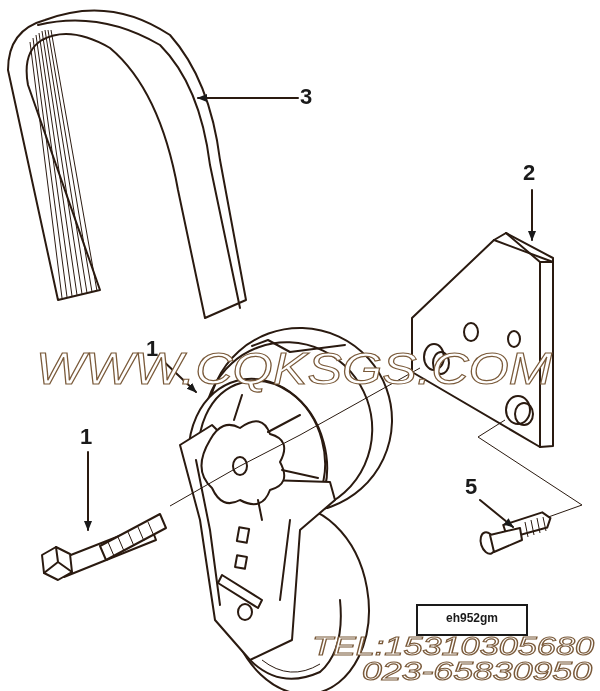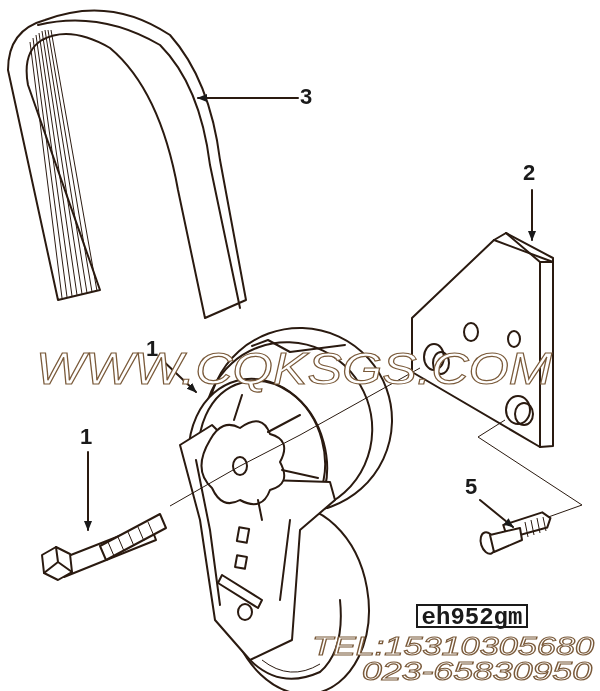--- a/index.html
+++ b/index.html
@@ -3,22 +3,22 @@
   <meta charset="utf-8">
   <style>
     html, body { margin: 0; padding: 0; background: #ffffff; }
     body { width: 600px; height: 691px; overflow: hidden; position: relative; font-family: "Liberation Sans", sans-serif; }
     #diagram { position: absolute; left: 0; top: 0; width: 600px; height: 691px; }
     .ln { fill: none; stroke: #2a1a10; stroke-width: 2; stroke-linejoin: round; stroke-linecap: round; }
     .thin { fill: none; stroke: #2a1a10; stroke-width: 1; }
     .fillw { fill: #ffffff; stroke: #2a1a10; stroke-width: 2; stroke-linejoin: round; }
     .callout { font-family: "Liberation Sans", sans-serif; font-weight: bold; font-size: 22px; fill: #1a1a1a; }
     .wm { font-family: "Liberation Sans", sans-serif; font-style: italic; fill: #ffffff; stroke: #7a5a3a; stroke-width: 1.1; }
-    .figbox { position: absolute; left: 416px; top: 604px; width: 112px; height: 24px; border: 2px solid #1a1a1a; background: #fff; box-sizing: border-box;
-              font-family: Liberation Mono, monospace; font-weight: bold; font-size: 24px; line-height: 24px; text-align: center; color: #1a1a1a; }
+    .figbox { position: absolute; left: 416px; top: 604px; width: 112px; height: 32px; border: 2px solid #1a1a1a; background: #fff; box-sizing: border-box;
+              font-family: Liberation Sans, sans-serif; font-weight: bold; font-size: 12px; line-height: 24px; text-align: center; color: #1a1a1a; }
   </style>
 </head>
 <body>
 
 <svg id="diagram" viewBox="0 0 600 691" xmlns="http://www.w3.org/2000/svg">
   <defs>
     <marker id="ah" markerWidth="10" markerHeight="10" refX="9" refY="5" orient="auto" markerUnits="userSpaceOnUse">
       <path d="M0,1 L10,5 L0,9 z" fill="#1a1a1a"></path>
     </marker>
   </defs>

